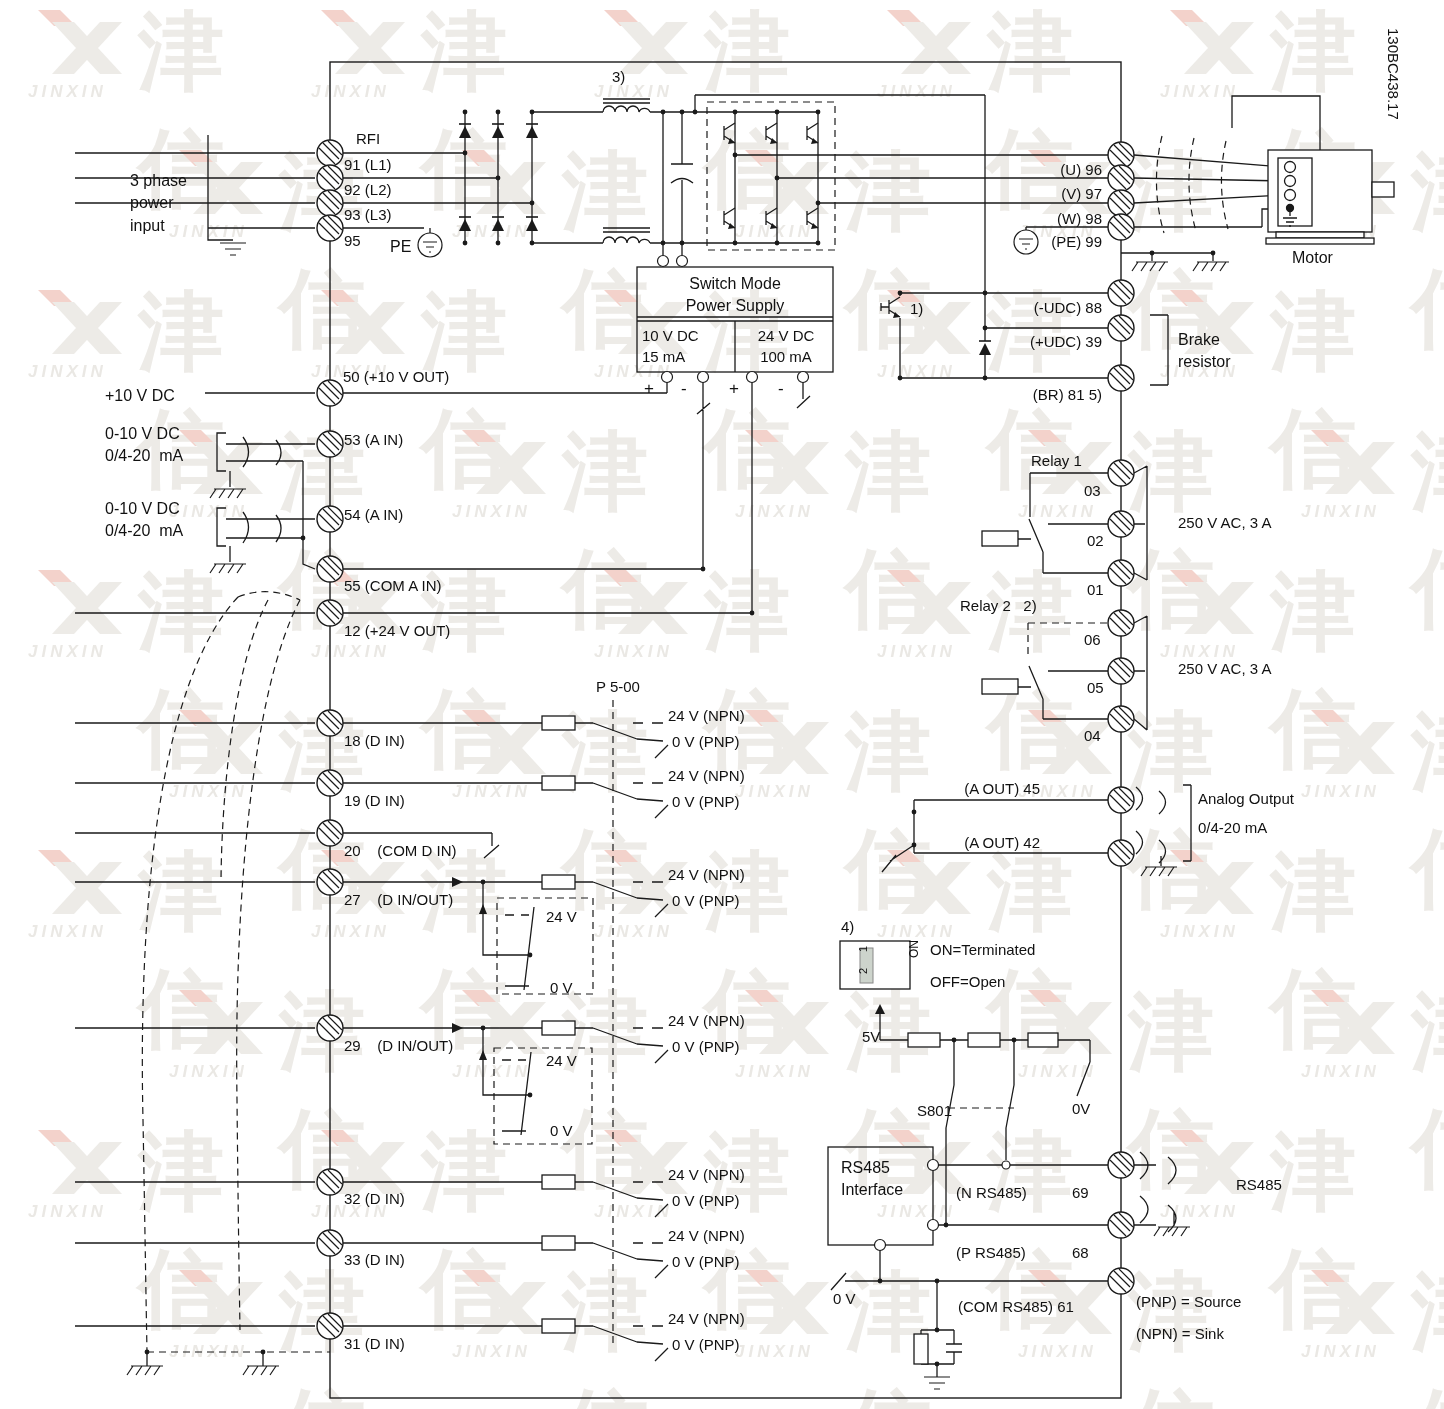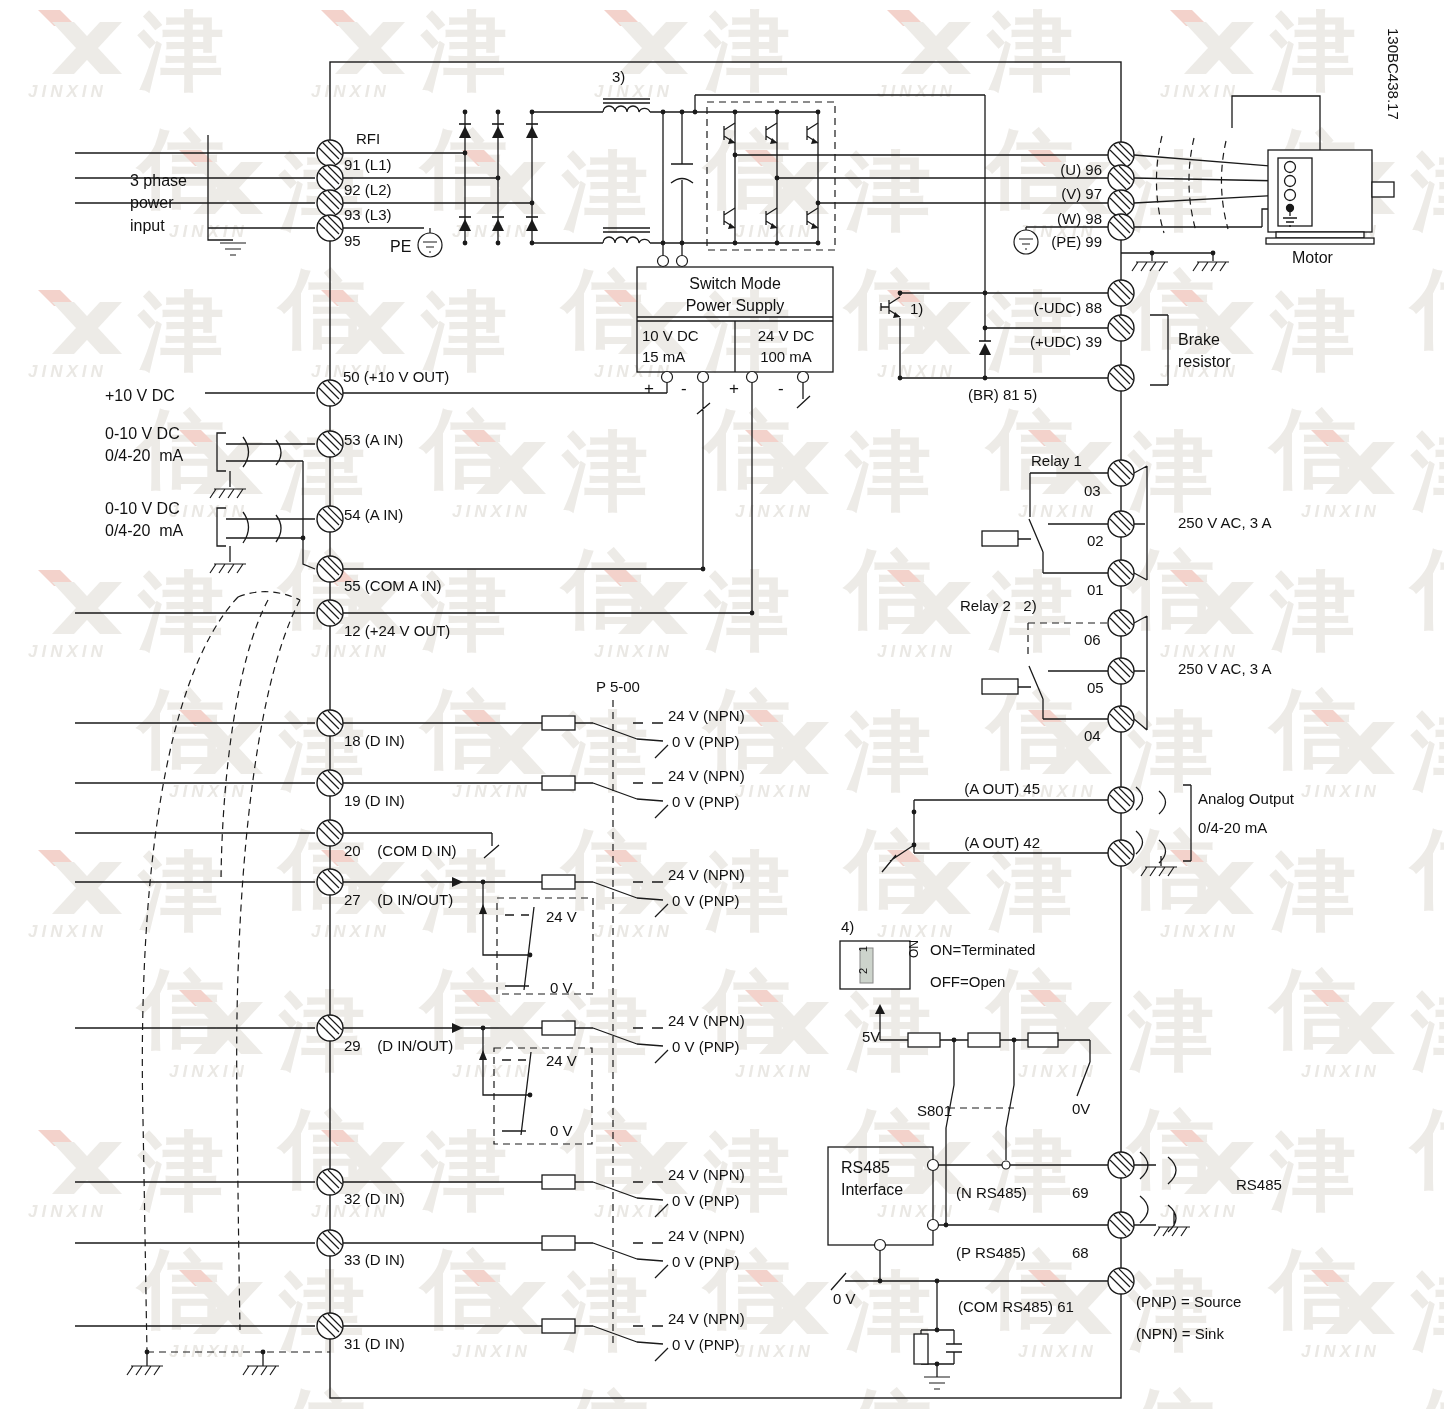--- a/index.html
+++ b/index.html
@@ -586,21 +586,21 @@
       <div class="lb" style="left: 681px; top: 377px; font-size: 17px;">-</div>
       <div class="lb" style="left: 729px; top: 377px; font-size: 17px;">+</div>
       <div class="lb" style="left: 778px; top: 377px; font-size: 17px;">-</div>
       <div class="lb" style="left: 910px; top: 298px;">1)</div>
       <div class="lb" style="left: 942px; top: 159px; width: 160px; text-align: right;">(U) 96</div>
       <div class="lb" style="left: 942px; top: 183px; width: 160px; text-align: right;">(V) 97</div>
       <div class="lb" style="left: 942px; top: 208px; width: 160px; text-align: right;">(W) 98</div>
       <div class="lb" style="left: 942px; top: 231px; width: 160px; text-align: right;">(PE) 99</div>
       <div class="lb" style="left: 942px; top: 297px; width: 160px; text-align: right;">(-UDC) 88</div>
       <div class="lb" style="left: 942px; top: 331px; width: 160px; text-align: right;">(+UDC) 39</div>
-      <div class="lb" style="left: 968px; top: 384px; width: 160px; ">(BR) 81 5)</div>
+      <div class="lb" style="left: 942px; top: 384px; width: 160px; text-align: right;">(BR) 81 5)</div>
       <div class="lb" style="left: 1178px; top: 329px; font-size: 16px;">Brake
 resistor</div>
       <div class="lb" style="left: 1292px; top: 247px; font-size: 16px;">Motor</div>
       <div class="lb" style="left: 1404px; top: 28px; transform: rotate(90deg); transform-origin: 0px 0px;">130BC438.17</div>
       <div class="lb" style="left: 1031px; top: 450px;">Relay 1</div>
       <div class="lb" style="left: 1084px; top: 480px;">03</div>
       <div class="lb" style="left: 1087px; top: 530px;">02</div>
       <div class="lb" style="left: 1087px; top: 579px;">01</div>
       <div class="lb" style="left: 1178px; top: 512px;">250 V AC, 3 A</div>
       <div class="lb" style="left: 960px; top: 595px;">Relay 2   2)</div>

